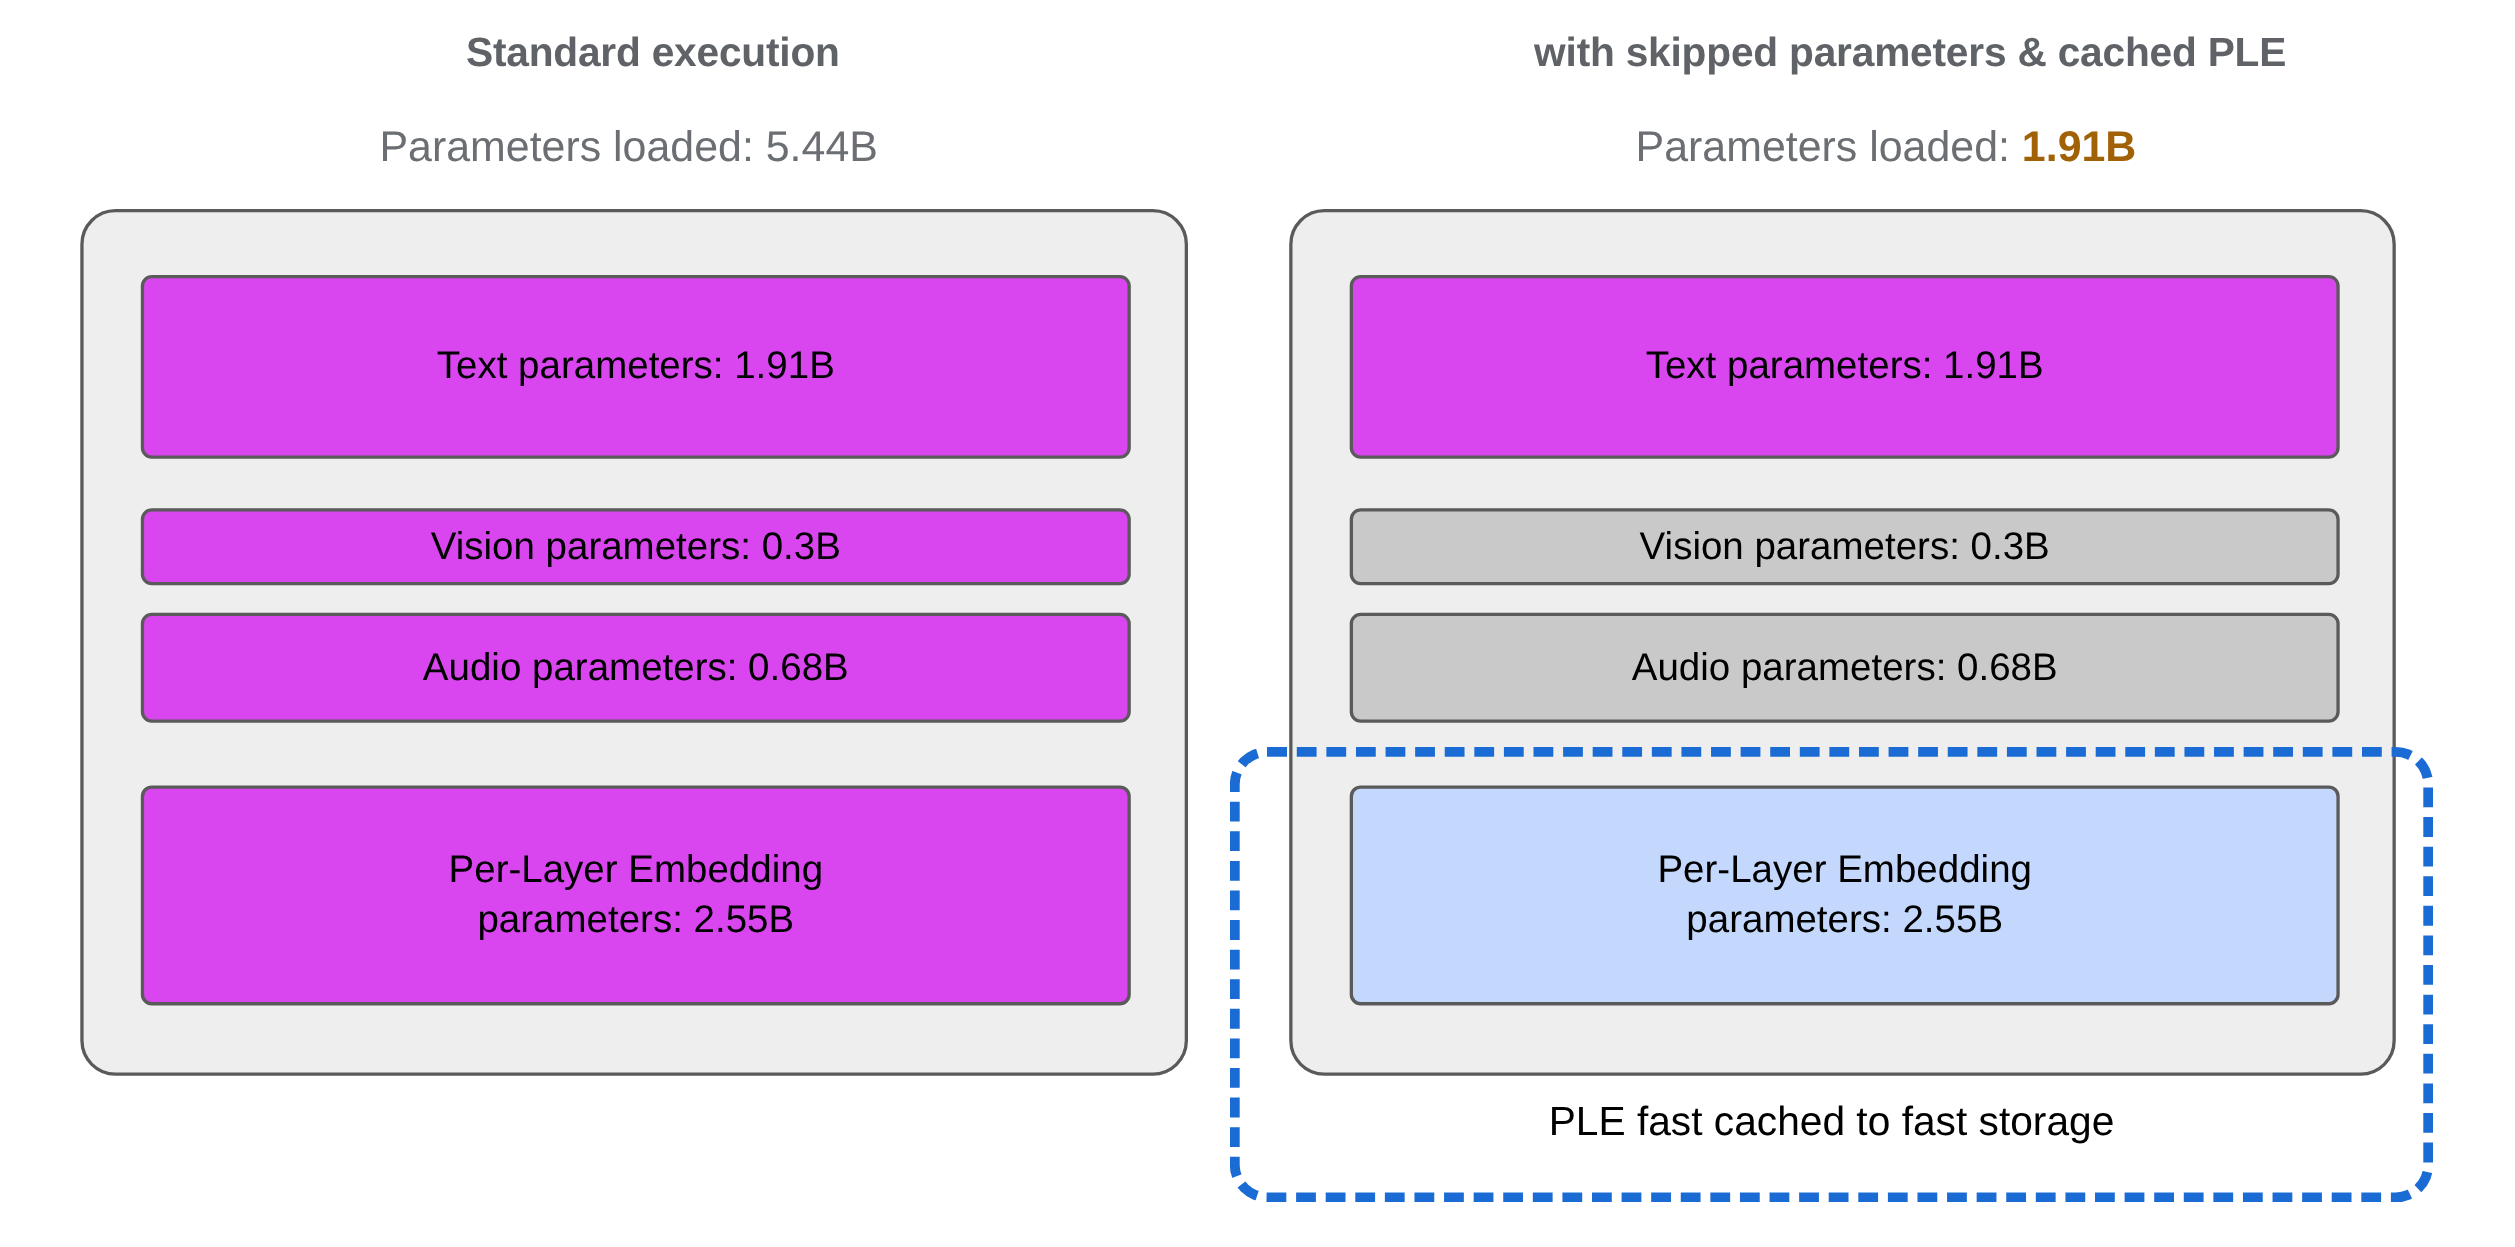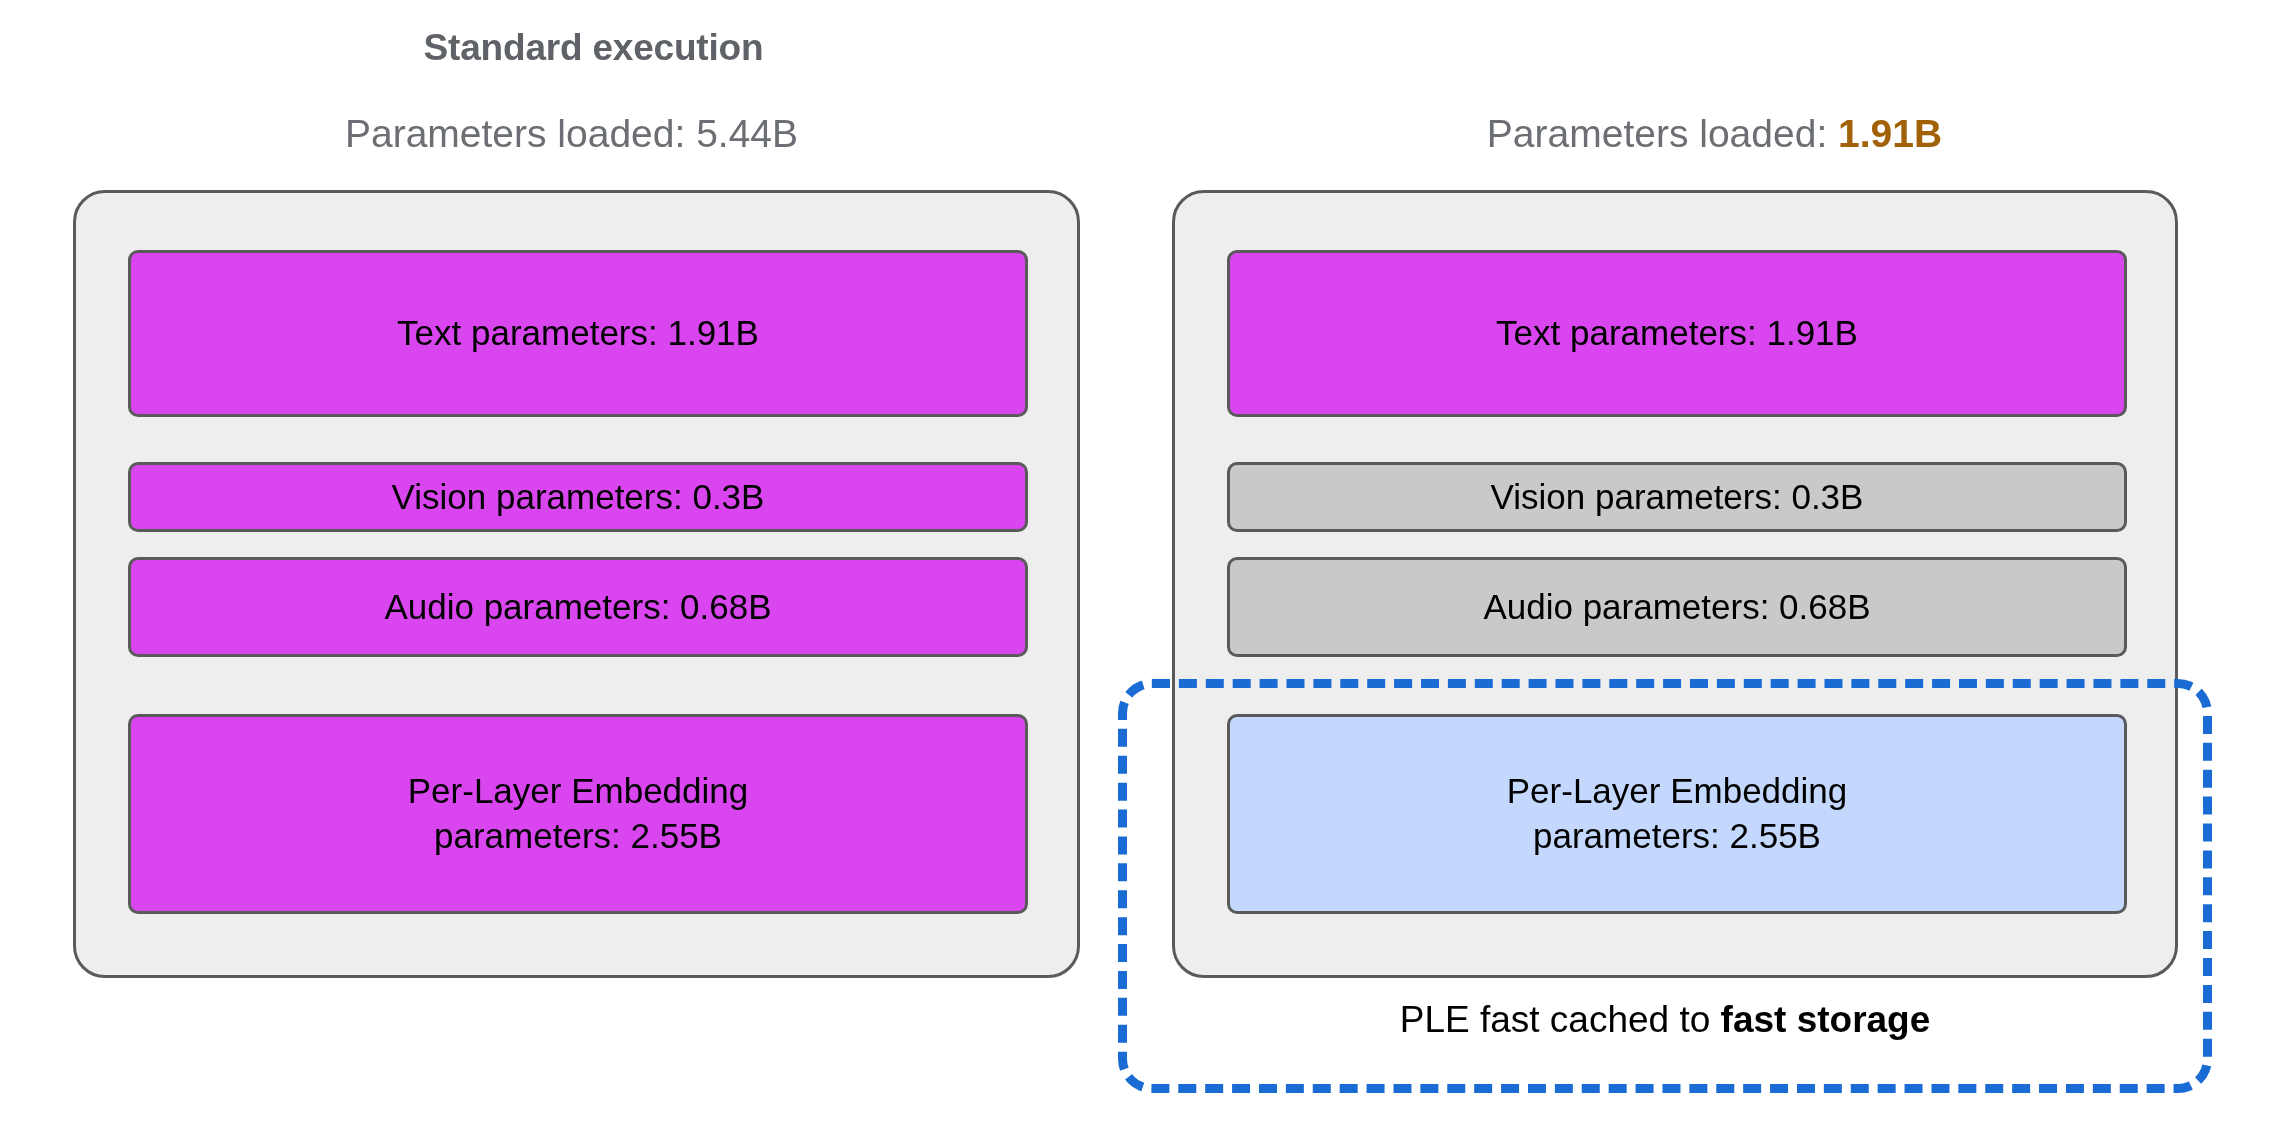--- a/index.html
+++ b/index.html
@@ -128,21 +128,21 @@
     position: absolute;
     left: 1118px;
     top: 1000px;
     width: 1094px;
     text-align: center;
     font-size: 37px;
     color: #000000;
     line-height: 1.1;
     white-space: nowrap;
   }
-  .cache-caption b { font-weight: bold; }
+  .cache-caption b { font-weight: normal; }
 </style>
 </head>
 <body>
 
 <div class="diagram">
 
   <div class="panel panel-left">
     <div class="panel-title">Standard execution</div>
     <div class="panel-subtitle"><span>Parameters loaded: </span><span>5.44B</span></div>
   </div>
@@ -156,20 +156,21 @@
   <div class="param-box fill-blue lb-audio">Audio parameters: 0.68B</div>
 
   <div class="param-box fill-blue lb-ple">
     <div>
       <div>Per-Layer Embedding</div>
       <div>parameters: 2.55B</div>
     </div>
   </div>
 
   <div class="panel panel-right">
+    <div class="panel-title">with skipped parameters &amp; cached PLE</div>
     <div class="panel-subtitle"><span>Parameters loaded: </span><b>1.91B</b></div>
   </div>
 
   <div class="container-box container-right"></div>
 
   <div class="param-box fill-blue rb-text">Text parameters: 1.91B</div>
 
   <div class="param-box fill-gray rb-vision">Vision parameters: 0.3B</div>
 
   <div class="param-box fill-gray rb-audio">Audio parameters: 0.68B</div>

